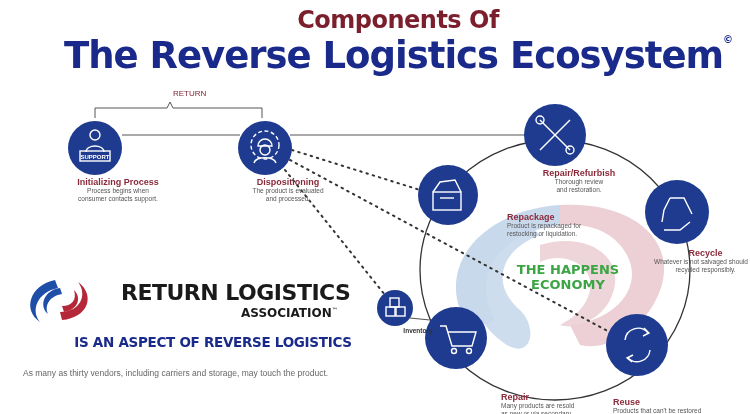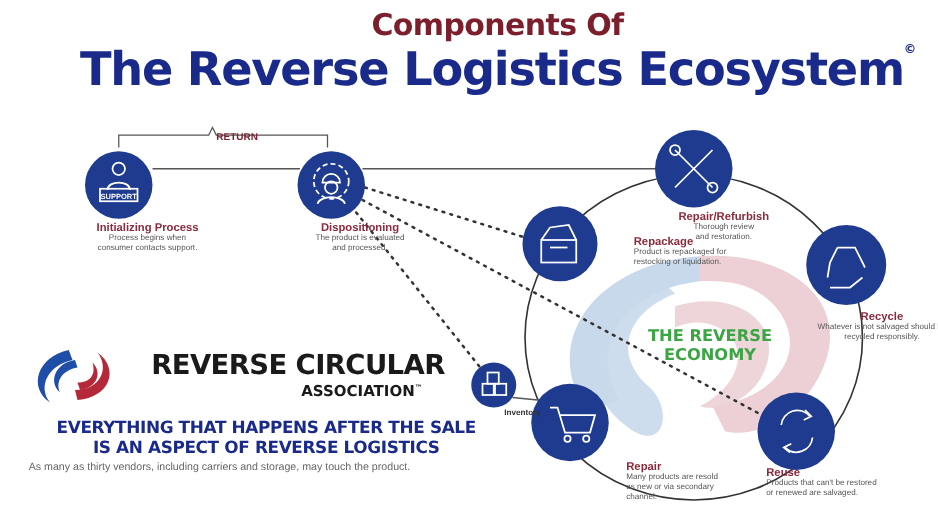--- a/index.html
+++ b/index.html
@@ -5,22 +5,22 @@
   html,body{margin:0;padding:0;background:#ffffff;}
   body{width:750px;height:414px;position:relative;overflow:hidden;font-family:"Liberation Sans","DejaVu Sans",sans-serif;}
   .abs{position:absolute;padding-left:23px;}
   .subtitle{left:0;width:750px;top:6px;text-align:center;font-size:24px;font-weight:bold;color:#7b1f2d;font-family:"DejaVu Sans",sans-serif;letter-spacing:-0.5px;}
   .title{left:0;width:750px;top:34px;text-align:center;font-size:37px;font-weight:bold;color:#1a2a8a;font-family:"DejaVu Sans",sans-serif;letter-spacing:-1px;}
   .title sup{font-size:10px;vertical-align:top;}
   svg.bg{position:absolute;left:0;top:0;}
   .label{text-align:center;}
   .lbl-title{font-size:9px;font-weight:bold;color:#8a2a3a;}
   .lbl-desc{font-size:6.5px;color:#555;line-height:8px;}
-  .left{text-align:left;}
-  .return{left:150px;top:105px;font-size:8px;font-weight:bold;color:#7b1f2d;}
+  .left{text-align:left;margin-top:24px;}
+  .return{left:150px;top:89px;font-size:8px;font-weight:normal;color:#7b1f2d;}
   .circ-econ{left:485px;top:262px;width:120px;text-align:center;color:#3aa542;font-weight:bold;font-size:13px;line-height:15px;font-family:"DejaVu Sans",sans-serif;}
   .rla-name{left:98px;top:280px;font-size:22px;font-weight:bold;color:#1a1a1a;font-family:"DejaVu Sans",sans-serif;letter-spacing:-0.5px;}
   .rla-assoc{left:218px;top:306px;font-size:12px;font-weight:bold;color:#1a1a1a;font-family:"DejaVu Sans",sans-serif;}
   .tag1{left:0;width:380px;top:334px;text-align:center;font-size:13.5px;font-weight:bold;color:#1a2a8a;font-family:"DejaVu Sans",sans-serif;letter-spacing:-0.3px;line-height:16px;}
   .tag-sub{left:0;width:380px;top:368px;text-align:left;font-size:8.5px;color:#666;}
 </style>
 </head>
 <body>
 
 <svg class="bg" width="750" height="414" viewBox="0 0 750 414">
@@ -151,23 +151,22 @@
   <div class="lbl-desc">as new or via secondary</div>
   <div class="lbl-desc">channel.</div>
 </div>
 <div class="abs left" style="left:590px;top:373px;width:110px;">
   <div class="lbl-title">Reuse</div>
   <div class="lbl-desc">Products that can't be restored</div>
   <div class="lbl-desc">or renewed are salvaged.</div>
 </div>
 
 <div class="abs circ-econ">
-  <div>THE  REVERSE</div>
+  <div>THE  HAPPENS</div>
   <div>ECONOMY</div>
 </div>
 
-<div class="abs rla-name">REVERSE CIRCULAR</div>
+<div class="abs rla-name">RETURN LOGISTICS</div>
 <div class="abs rla-assoc"><span>ASSOCIATION</span><sup style="font-size:6px;">™</sup></div>
 <div class="abs tag1">
-  <div>EVERYTHING THAT HAPPENS AFTER THE SALE</div>
   <div>IS AN ASPECT OF REVERSE LOGISTICS</div>
 </div>
 <div class="abs tag-sub">As many as thirty vendors, including carriers and storage, may touch the product.</div>
 
 </body></html>

